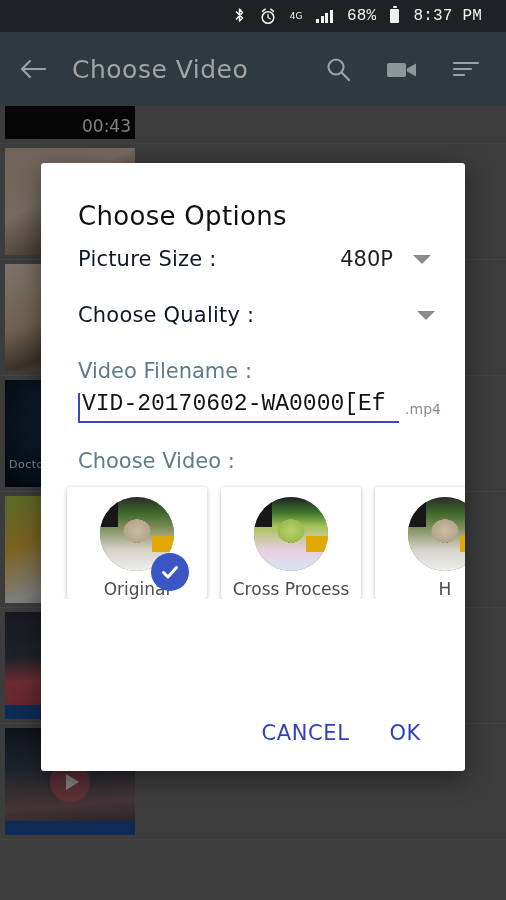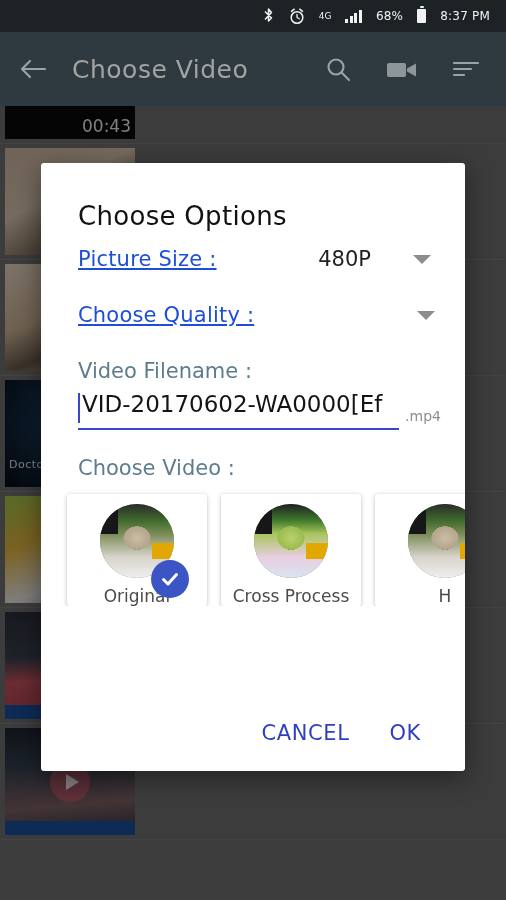--- a/index.html
+++ b/index.html
@@ -15,28 +15,28 @@
     overflow: hidden;
     background: #6d6d6d;
   }
 
   
   #statusbar {
     position: absolute; top: 0; left: 0;
     width: 506px; height: 32px;
     background: #1d2225;
     display: flex; align-items: center; justify-content: flex-end;
-    padding-right: 16px;
+    padding-right: 24px;
     gap: 14px;
     color: #f2f2f2;
     font-size: 15px;
     z-index: 40;
   }
   #statusbar .sb-ico { display: inline-flex; align-items: center; }
-  #statusbar .sb-txt { font-size: 12px; letter-spacing: .2px; }
+  #statusbar .sb-txt { font-size: 16px; letter-spacing: .2px; font-family: Liberation Mono, monospace; }
   .sb-4g { font-size: 9px; vertical-align: super; letter-spacing: 0; }
   .bars { display: inline-flex; align-items: flex-end; height: 14px; gap: 1.5px; }
   .bars i { display: block; width: 3px; background: #f2f2f2; }
   .bars i:nth-child(1) { height: 4px; }
   .bars i:nth-child(2) { height: 7px; }
   .bars i:nth-child(3) { height: 10px; }
   .bars i:nth-child(4) { height: 13px; }
   .batt {
     position: relative; width: 9px; height: 14px;
     background: #f2f2f2; border-radius: 1px;
@@ -152,28 +152,27 @@
     font-size: 26px;
     padding: 38px 0 0 37px;
     letter-spacing: .3px;
   }
   .dlg-row {
     display: flex; align-items: center;
     padding: 0 30px 0 37px;
     height: 56px;
   }
   .dlg-label {
-    color: #1d4ed8;
+    color: #0f172a;
     font-size: 21px;
     letter-spacing: .2px;
-    text-decoration: underline;
   }
   .dlg-spinner {
     margin-left: auto;
-    display: flex; align-items: center; gap: 42px;
+    display: flex; align-items: center; gap: 20px;
   }
   .dlg-value { color: #1f1f1f; font-size: 21px; }
   .caret {
     width: 0; height: 0;
     border-left: 9px solid transparent;
     border-right: 9px solid transparent;
     border-top: 9px solid #8c8c8c;
   }
   .row-picture .dlg-spinner { margin-right: 4px; }
   .row-quality .dlg-spinner { gap: 40px; }
@@ -184,21 +183,22 @@
   }
   .field-wrap {
     display: flex; align-items: flex-end;
     padding: 8px 24px 0 37px;
     gap: 6px;
   }
   .field-box {
     position: relative;
     flex: 1;
     border-bottom: 2.5px solid #3a47c8;
-    padding-bottom: 11px;
+    padding-bottom: 4px;
+    font-family: Liberation Mono, monospace;
   }
   .caret-bar {
     position: absolute; left: 0; top: 2px;
     width: 2px; height: 30px; background: #3a47c8;
   }
   .field-text {
     color: #141414; font-size: 23px;
     white-space: nowrap; overflow: hidden;
     padding-left: 4px;
   }

